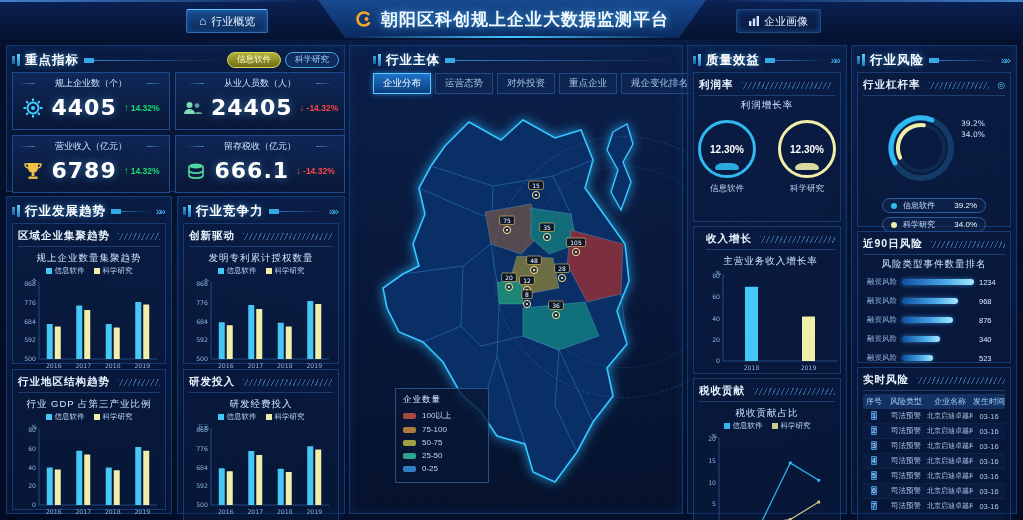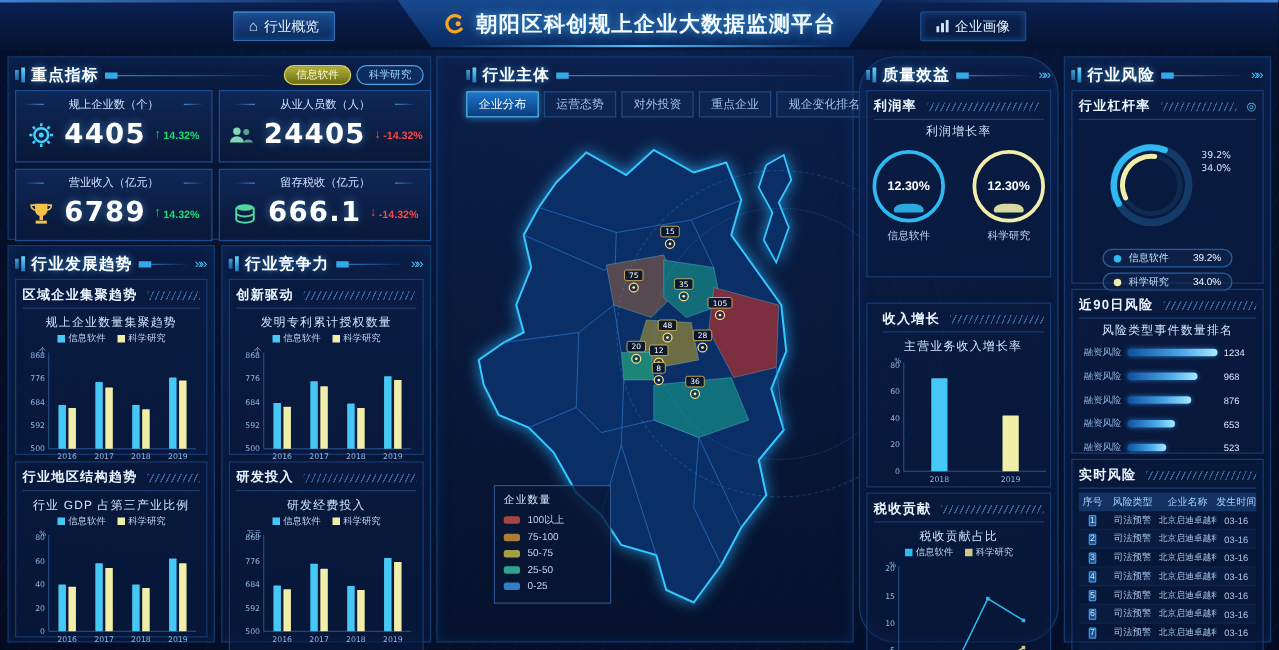--- a/index.html
+++ b/index.html
@@ -583,21 +583,21 @@
             </div>
             <div class="lg-row">
               <span class="lg-sw" style="background: rgb(47, 127, 194);"></span>
               <span class="lg-label">0-25</span>
             </div>
           </div>
       </div>
     </div>
   </section>
 
-  <section class="panel" id="p-quality" style="left:687px;top:45px;width:160px;height:469px;border-radius:29px;">
+  <section class="panel" id="p-quality" style="left:687px;top:45px;width:160px;height:469px;">
     <div class="p-head">
       <span class="p-bars">
           <i></i>
           <i></i>
         </span>
       <span class="p-title">质量效益</span>
       <span class="p-line"></span>
       <span class="more">»»</span>
     </div>
     <div class="subcard" style="height:150px;">
@@ -616,21 +616,21 @@
           </div>
           <div class="gauge-item">
             <div class="gauge" style="border-color: rgb(241, 238, 170);">
               <span class="gv">12.30%</span>
               <span class="wave" style="background: rgb(241, 238, 170);"></span>
             </div>
             <span class="gauge-label">科学研究</span>
           </div>
         </div>
     </div>
-    <div class="subcard" style="height:148px;margin-top:20px;padding-left:12px;">
+    <div class="subcard" style="height:148px;margin-top:4px;padding-left:12px;">
       <div class="s-head">
         <span class="s-title">收入增长</span>
         <span class="hatch"></span>
       </div>
       <div class="chart-box">
           <div class="c-title">主营业务收入增长率</div>
           <svg width="144" height="104" viewBox="0 0 144 104">
             <line x1="24" y1="5" x2="24" y2="92" stroke="#2e5e9e" stroke-width="0.7"></line>
             <line x1="24" y1="92" x2="138" y2="92" stroke="#2e5e9e" stroke-width="0.7"></line>
             <text x="21" y="94.2" text-anchor="end" font-size="6.2" fill="#8fb6e0">0</text>
@@ -754,21 +754,21 @@
             <span class="hb-track">
               <span class="hb-bar" style="display: block; width: 70.9887%;"></span>
             </span>
             <span class="hb-val">876</span>
           </div>
           <div class="hb-row">
             <span class="hb-label">融资风险</span>
             <span class="hb-track">
               <span class="hb-bar" style="display: block; width: 52.9173%;"></span>
             </span>
-            <span class="hb-val">653</span>
+            <span class="hb-val">340</span>
           </div>
           <div class="hb-row">
             <span class="hb-label">融资风险</span>
             <span class="hb-track">
               <span class="hb-bar" style="display: block; width: 42.3825%;"></span>
             </span>
             <span class="hb-val">523</span>
           </div>
         </div>
     </div>

